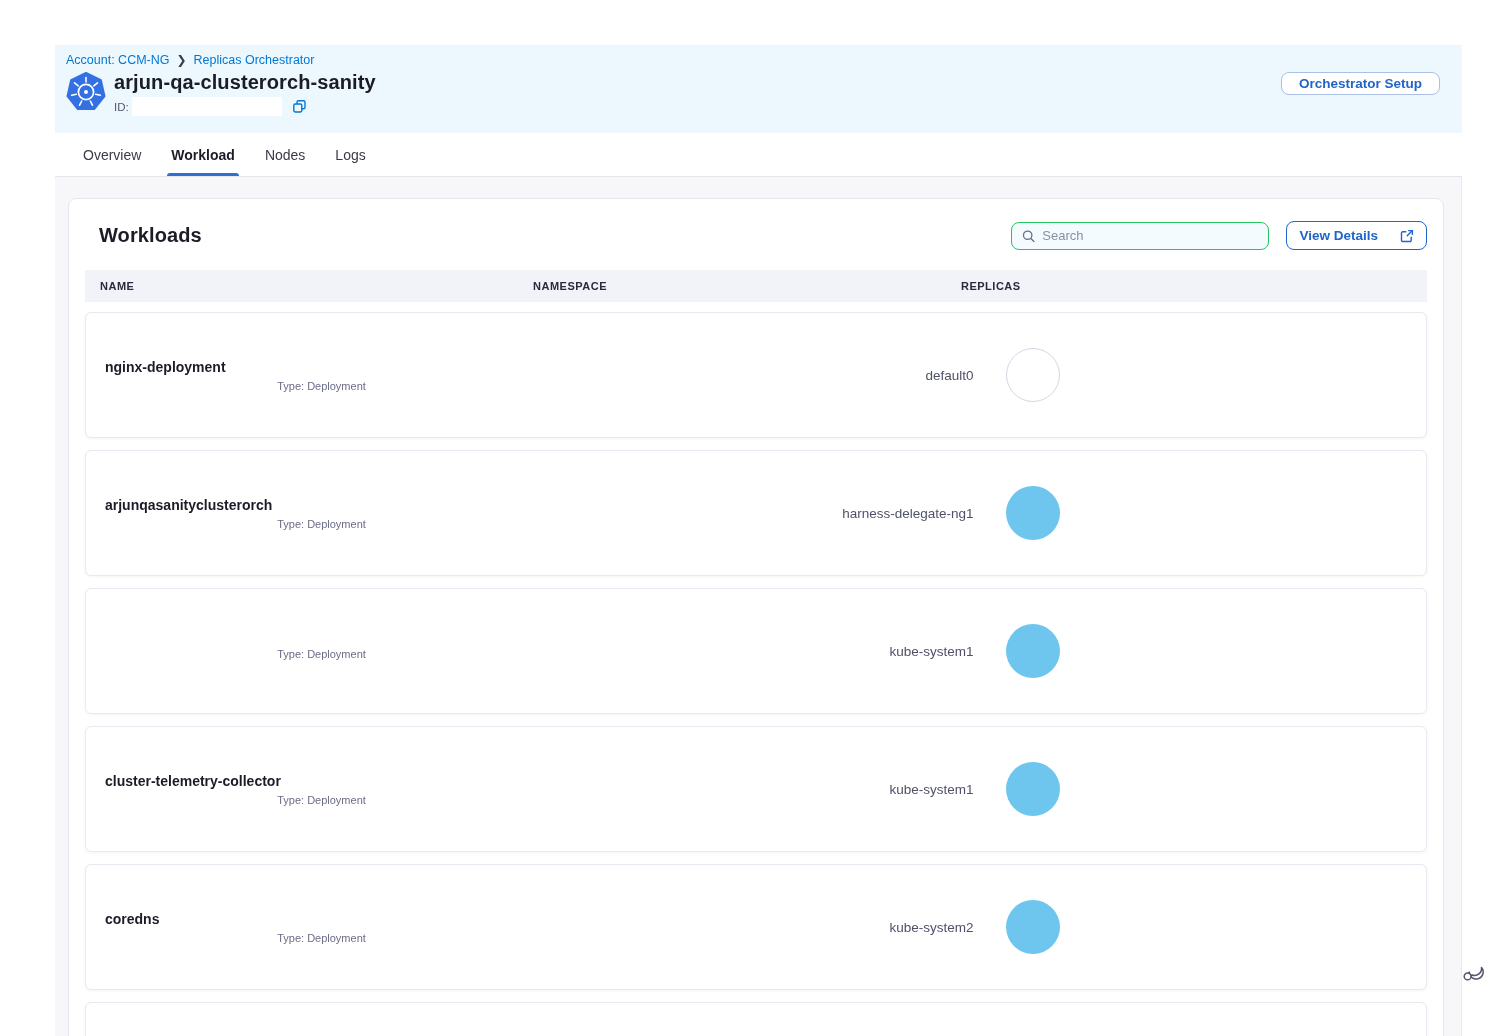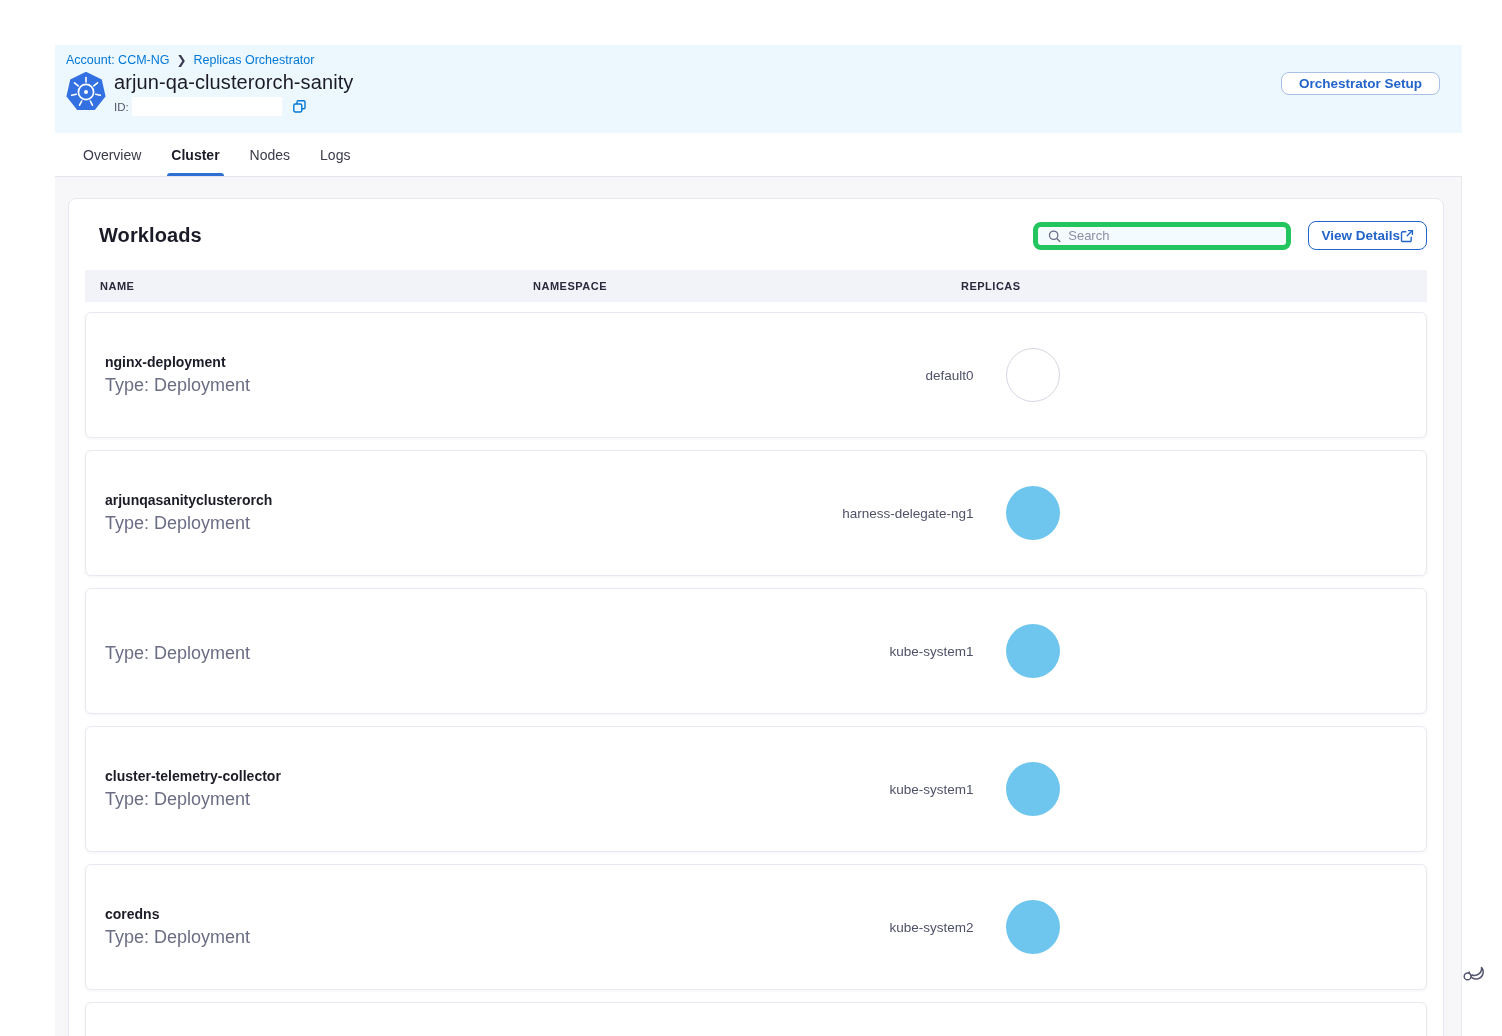--- a/index.html
+++ b/index.html
@@ -28,21 +28,21 @@
     margin-bottom: 4px;
   }
   .breadcrumb a { color: #0278d5; text-decoration: none; cursor: pointer; }
   .breadcrumb .crumb-sep {
     color: #3a3a55; font-size: 12px; font-weight: 700;
     margin: 0 7px; display: inline-block;
   }
   .title-row { display: flex; align-items: flex-start; }
   .k8s-icon { width: 40px; height: 40px; margin-right: 8px; margin-top: 1px; }
   .title-block {}
-  .cluster-title { font-size: 20px; font-weight: 400; letter-spacing: 0.1px; color: #1c1c28; }
+  .cluster-title { font-size: 20px; font-weight: 700; letter-spacing: 0.1px; color: #1c1c28; }
   .id-row { display: flex; align-items: center; margin-top: 3px; }
   .id-label { font-size: 11.5px; color: #55556e; }
   .id-redacted {
     display: inline-block;
     width: 150px; height: 19px;
     background: #ffffff;
     margin-left: 3px;
   }
   .copy-icon { margin-left: 10px; cursor: pointer; display: inline-flex; }
   .setup-button {
@@ -105,21 +105,21 @@
     display: flex; align-items: center;
     padding-left: 14px;
     margin-bottom: 20px;
   }
   .workloads-title { font-size: 20px; font-weight: 700; letter-spacing: 0.1px; }
   .toolbar-spacer { flex: 1; }
   .search-box {
     display: flex; align-items: center;
     width: 258px; height: 28px;
     background: #f4fbff;
-    border: 5px solid #22c55e;
+    border: 1px solid #22c55e;
     border-radius: 8px;
     padding: 0 10px;
     margin-right: 17px;
   }
   .search-box input {
     border: none; outline: none; background: transparent;
     font-size: 13px; color: #3a3a4a;
     width: 100%;
     margin-left: 7px;
     font-family: inherit;
@@ -127,21 +127,21 @@
   .search-box input::placeholder { color: #8e8ea4; }
   .view-details-button {
     height: 29px;
     padding: 0 12px;
     background: #ffffff;
     border: 1px solid #2264c9;
     border-radius: 8px;
     color: #2264c9;
     font-weight: 700;
     font-size: 13.5px;
-    display: flex; align-items: center; gap: 0;
+    display: flex; align-items: center; gap: 22px;
     cursor: pointer;
     font-family: inherit;
   }
   
   .col-grid {
     display: grid;
     grid-template-columns: 433px 428px 1fr;
     align-items: center;
   }
   .table-header {
@@ -158,21 +158,21 @@
   .table-row {
     background: #ffffff;
     border: 1px solid #e9e9f1;
     border-radius: 6px;
     box-shadow: 0 1px 3px rgba(40,41,61,0.05);
     height: 126px;
     padding-left: 19px;
     cursor: pointer;
   }
   .wl-name { font-size: 14px; font-weight: 700; color: #1c1c28; }
-  .wl-type { font-size: 18px; color: #6b6d85; margin-top: 5px; }
+  .wl-type { font-size: 11px; color: #6b6d85; margin-top: 5px; text-align: center; }
   .wl-namespace { font-size: 13.5px; color: #4f5168; text-align: right; }
   .replicas-cell { display: flex; align-items: center; }
   .replica-count { font-size: 13.5px; color: #4f5168; width: 12px; }
   .replica-circle {
     width: 54px; height: 54px;
     border-radius: 50%;
     margin-left: 28px;
     background: #ffffff;
     border: 1px solid #d5d7e3;
   }
@@ -225,21 +225,21 @@
             </svg>
           </span>
         </div>
       </div>
     </div>
     <button class="setup-button">Orchestrator Setup</button>
   </div>
 
   <div class="tab-bar">
     <div class="tab">Overview</div>
-    <div class="tab active">Cluster</div>
+    <div class="tab active">Workload</div>
     <div class="tab">Nodes</div>
     <div class="tab">Logs</div>
   </div>
 
   <div class="content-area">
     <div class="main-card">
 
       <div class="toolbar">
         <div class="workloads-title">Workloads</div>
         <div class="toolbar-spacer"></div>

